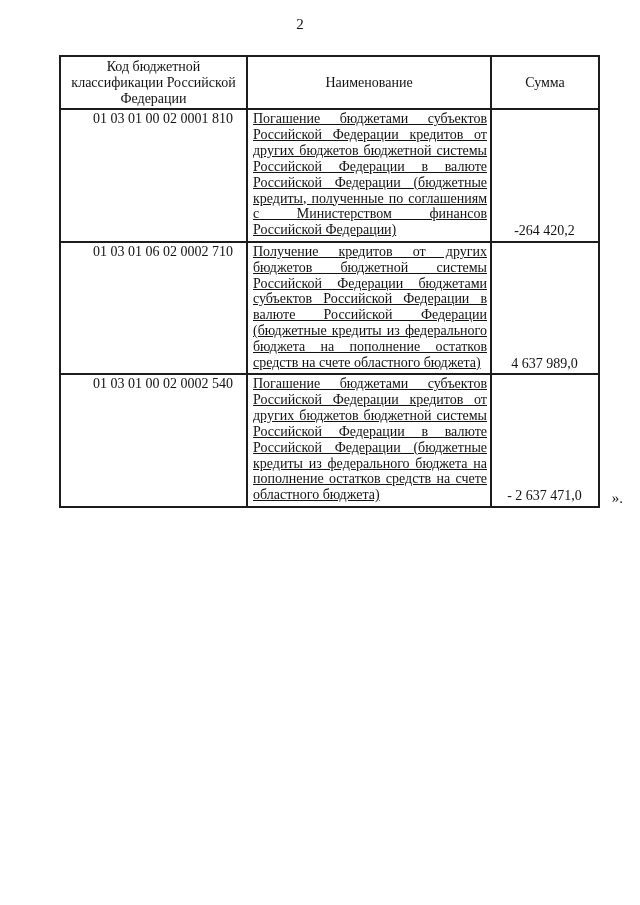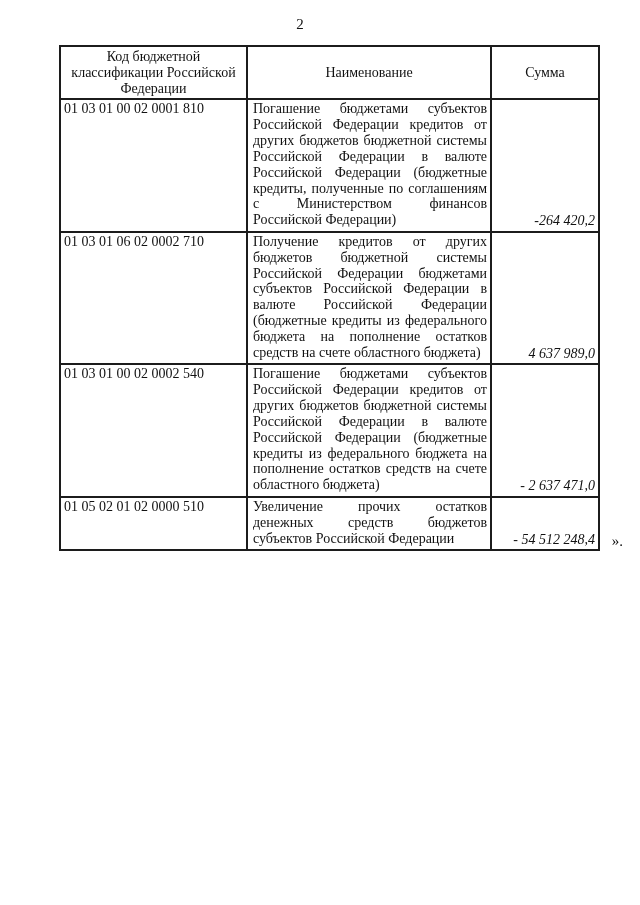--- a/index.html
+++ b/index.html
@@ -15,21 +15,21 @@
   .page-number {
     position: absolute;
     top: 16px;
     left: 60px;
     width: 480px;
     text-align: center;
     font-size: 15px;
   }
   .table-wrap {
     position: absolute;
-    top: 45px;
+    top: 55px;
     left: 59px;
     width: 539px;
   }
   table.budget-table {
     border-collapse: collapse;
     width: 539px;
     table-layout: fixed;
   }
   col.col-code { width: 187px; }
   col.col-name { width: 244px; }
@@ -40,36 +40,36 @@
     line-height: 1.13;
     font-weight: normal;
   }
   th {
     text-align: center;
     vertical-align: middle;
     padding: 2px 5px;
     height: 38px;
   }
   td.cell-code {
-    text-align: left;
+    text-align: right;
     vertical-align: top;
     padding: 1px 13px 3px 3px;
     margin-left: 32px;
   }
   td.cell-name {
     text-align: justify;
     vertical-align: top;
     padding: 1px 3px 3px 5px;
+    text-decoration: underline;
   }
   td.cell-sum {
-    text-align: right;
+    text-align: center;
     vertical-align: bottom;
     padding: 1px 3px 2px 2px;
     white-space: nowrap;
-    font-style: italic;
   }
   tr.bold td { font-weight: bold; }
   .closing-mark {
     position: absolute;
     right: -25px;
     bottom: 1px;
     font-size: 15px;
   }
 </style>
 </head>
@@ -104,25 +104,20 @@
     <td class="cell-sum">4 637 989,0</td>
   </tr>
 
   <tr>
     <td class="cell-code">01 03 01 00 02 0002 540</td>
     <td class="cell-name">Погашение бюджетами субъектов Российской Федерации кредитов от других бюджетов бюджетной системы Российской Федерации в валюте Российской Федерации (бюджетные кредиты из федерального бюджета на пополнение остатков средств на счете областного бюджета)</td>
     <td class="cell-sum">- 2 637 471,0</td>
   </tr>
 
 
-  <tr>
-    <td class="cell-code">01 05 02 01 02 0000 510</td>
-    <td class="cell-name">Увеличение прочих остатков денежных средств бюджетов субъектов Российской Федерации</td>
-    <td class="cell-sum">- 54 512 248,4</td>
-  </tr>
 
 
 
 
 </tbody>
   </table>
   <span class="closing-mark">».</span>
 </div>
 
 </body></html>

